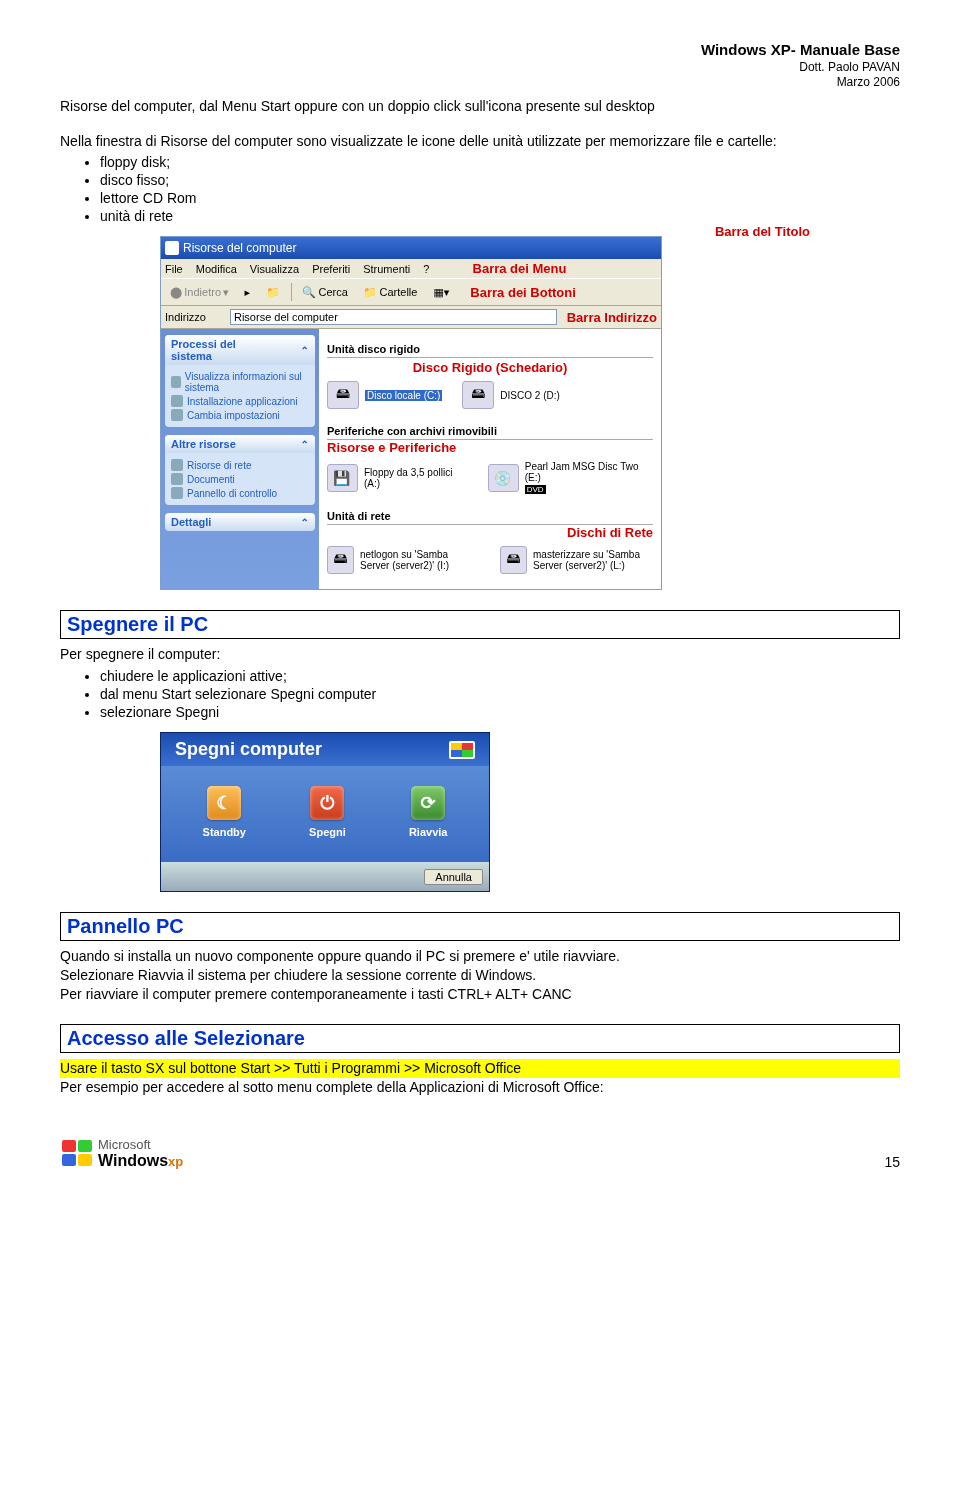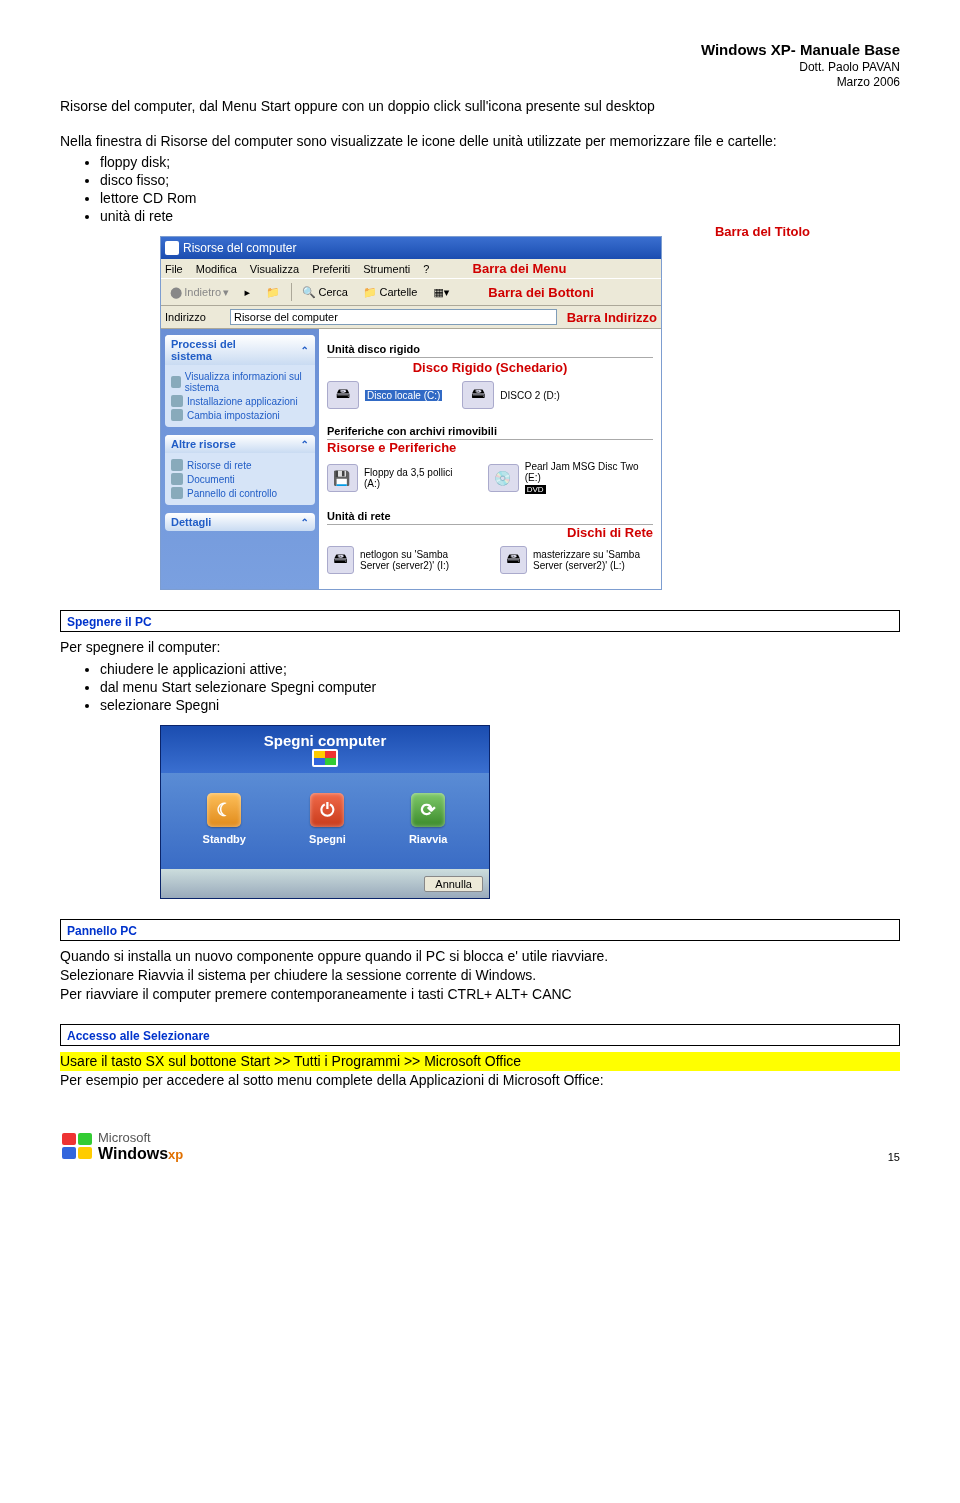--- a/index.html
+++ b/index.html
@@ -22,21 +22,21 @@
   .header-right .title { font-weight: bold; font-size: 15px; }
   .header-right .sub { font-size: 12px; }
   .body-text { font-size: 14px; line-height: 1.35; }
   ul.bullets { margin: 4px 0 12px 40px; padding: 0; }
   ul.bullets li { margin: 2px 0; }
   .section-box {
     border: 1px solid #000;
     padding: 2px 6px;
     margin: 20px 0 6px 0;
   }
-  .section-box span { color: #0033cc; font-weight: bold; font-size: 12px; }
+  .section-box span { color: #0033cc; font-weight: bold; font-size: 20px; }
   .red-heading { color: #cc0000; font-weight: bold; font-size: 16px; }
   .highlight { background: #ffff00; }
 
   
   .shot1 { width: 620px; margin: 4px 0 8px 100px; position: relative; font-family: Tahoma, Arial, sans-serif; font-size: 11px; }
   .ann { color: #d00000; font-weight: bold; font-size: 13px; position: absolute; z-index: 30; white-space: nowrap; }
   .win { border: 1px solid #7d9dd0; background: #ece9d8; width: 500px; position: relative; }
   .titlebar {
     background: linear-gradient(#3a6fd0, #1b4db0);
     color: #fff; height: 22px; display: flex; align-items: center; padding: 0 4px; font-size: 12px;
@@ -62,21 +62,21 @@
   .dev { display:flex; align-items:center; gap:6px; font-size:10px; }
   .dico { width: 30px; height: 26px; background:#dde; border:1px solid #aac; border-radius:3px; display:flex; align-items:center; justify-content:center; font-size:14px;}
   .dev.hl .dlab { background:#316ac5; color:#fff; padding:0 2px;}
   .miniicon{width:12px;height:12px;display:inline-block;background:#8ab;border-radius:2px;}
 
   
   .shot2 { width: 330px; margin: 8px 0 8px 100px; font-family: Tahoma, sans-serif; }
   .shut-win { border: 1px solid #0a246a; }
   .shut-top {
     background: linear-gradient(#1b4db0,#3a6fd0);
-    color:#fff; font-weight:bold; padding: 6px 8px; font-size: 15px; display:flex; justify-content:space-between; align-items:center;flex-direction:column;
+    color:#fff; font-weight:bold; padding: 6px 14px; font-size: 18px; display:flex; justify-content:space-between; align-items:center;
   }
   .xp-flag { width:26px; height:18px; background:#fff; border-radius:2px; position:relative; overflow:hidden;}
   .xp-flag::before{content:"";position:absolute;inset:2px;background:conic-gradient(#e33 0 25%, #3c3 0 50%, #36d 0 75%, #fc0 0);}
   .shut-mid {
     background: linear-gradient(#5a8cd5,#3a6cc5); padding: 20px 10px 24px 10px;
     display:flex; justify-content:space-around;
   }
   .shut-btn { text-align:center; color:#fff; font-size:11px; font-weight:bold; }
   .shut-btn .sq { width:34px; height:34px; border-radius:5px; margin:0 auto 6px auto; display:flex; align-items:center; justify-content:center; color:#fff; font-size:18px; box-shadow:inset 0 0 4px rgba(255,255,255,0.5), 0 1px 2px rgba(0,0,0,0.3);}
   .sq.standby{background:linear-gradient(#fdbf5a,#e08a1a);}
@@ -90,21 +90,21 @@
   .winlogo { display:flex; align-items:center; gap:4px; font-family: "Franklin Gothic Medium", Arial, sans-serif;}
   .flagbig { width:34px; height:30px; position:relative;}
   .flagbig span{position:absolute;width:14px;height:12px;border-radius:2px;}
   .flagbig .r{background:#e33;top:2px;left:2px;}
   .flagbig .g{background:#3c3;top:2px;left:18px;}
   .flagbig .b{background:#36d;top:16px;left:2px;}
   .flagbig .y{background:#fc0;top:16px;left:18px;}
   .winlogo .txt{font-size:13px;color:#555;}
   .winlogo .txt b{color:#000;font-size:16px;}
   .winlogo .txt .xp{color:#e07000;font-weight:bold;}
-  .pagen { font-size: 11px; }
+  .pagen { font-size: 14px; }
 </style>
 </head>
 <body>
 
 <div class="page">
 
   <div class="header-right">
     <div class="title">Windows XP- Manuale Base</div>
     <div class="sub">Dott. Paolo PAVAN</div>
     <div class="sub">Marzo 2006</div>
@@ -139,21 +139,21 @@
         <span class="ann" style="position:static;margin-left:30px;">Barra dei Menu</span>
       </div>
       <div class="toolbar">
         <span class="tbtn back">⬤ <span>Indietro</span> ▾</span>
         <span class="tbtn">▸</span>
         <span class="tbtn">📁</span>
         <span style="border-left:1px solid #aca899;height:18px;"></span>
         <span class="tbtn">🔍 <span>Cerca</span></span>
         <span class="tbtn">📁 <span>Cartelle</span></span>
         <span class="tbtn">▦▾</span>
-        <span class="ann" style="position:static;margin-left:28px;">Barra dei Bottoni</span>
+        <span class="ann" style="position:static;margin-left:10px;">Barra dei Bottoni</span>
       </div>
       <div class="addrbar">
         <span>Indirizzo</span>
         <span class="ticon" style="width:12px;height:12px;"></span>
         <input value="Risorse del computer" style="">
         <span class="ann" style="position:static;margin-left:4px;">Barra Indirizzo</span>
       </div>
 
       <div class="winbody">
         <div class="sidebar">
@@ -269,21 +269,21 @@
         <div class="shut-btn"><div class="sq standby">☾</div><span>Standby</span></div>
         <div class="shut-btn"><div class="sq spegni">⏻</div><span>Spegni</span></div>
         <div class="shut-btn"><div class="sq riavvia">⟳</div><span>Riavvia</span></div>
       </div>
       <div class="shut-bot"><button>Annulla</button></div>
     </div>
   </div>
 
   
   <div class="section-box"><span>Pannello PC</span></div>
-  <div class="body-text">Quando si installa un nuovo componente oppure quando il PC si blocca e' utile riavviare.</div>
+  <div class="body-text">Quando si installa un nuovo componente oppure quando il PC si premere e' utile riavviare.</div>
   <div class="body-text">Selezionare Riavvia il sistema per chiudere la sessione corrente di Windows.</div>
   <div class="body-text">Per riavviare il computer premere contemporaneamente i tasti CTRL+ ALT+ CANC</div>
 
   
   <div class="section-box"><span class="red-heading">Accesso alle Selezionare</span></div>
   <div class="body-text highlight">Usare il tasto SX sul bottone Start &gt;&gt; Tutti i Programmi &gt;&gt; Microsoft Office</div>
   <div class="body-text">Per esempio per accedere al sotto menu complete della Applicazioni di Microsoft Office:</div>
 
   
   <div class="footer">

